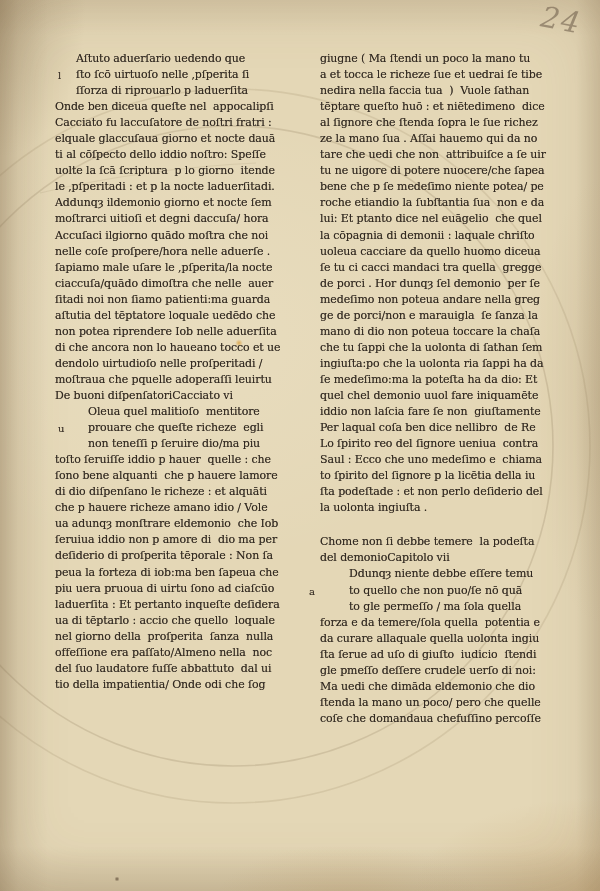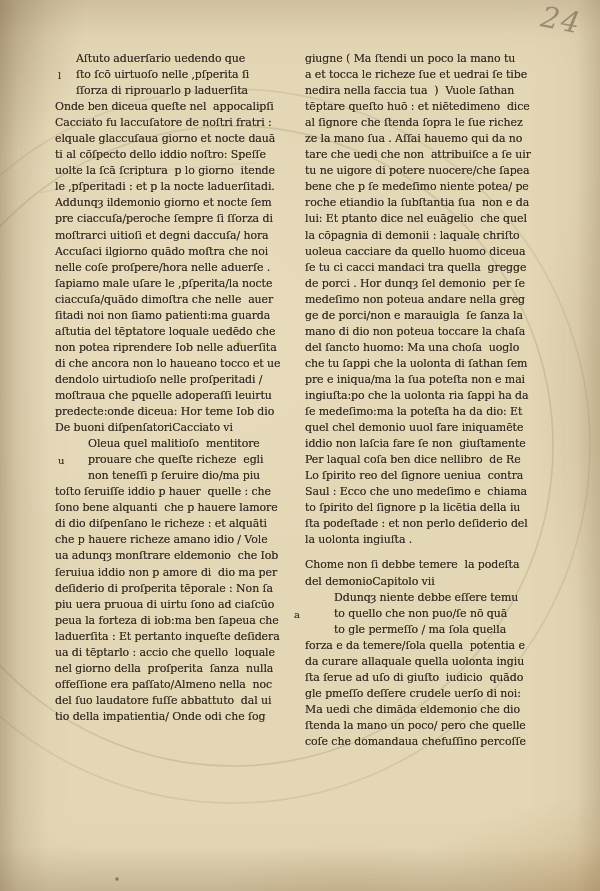--- a/index.html
+++ b/index.html
@@ -24,31 +24,31 @@
   }
   .stamp-svg{position:absolute;left:0;top:0;pointer-events:none;}
   .folio{
     position:absolute;left:541px;top:3px;
     font-style:italic;font-size:29px;letter-spacing:2px;
     color:rgba(104,88,70,.55);
     transform:rotate(11deg);
   }
   .col{position:absolute;top:51px;}
   #col-left{left:55px;width:243px;}
-  #col-right{left:305px;width:245px;}
+  #col-right{left:320px;width:245px;}
   .line{
     position:relative;height:16.05px;line-height:16.05px;
     font-size:11px;white-space:pre;color:#322a22;
     letter-spacing:-0.1px;
     text-shadow:0 0 .4px rgba(48,38,28,.55);
   }
   .ind1{padding-left:21px;}
   .ind2{padding-left:33px;}
   .ind3{padding-left:29px;}
-  .gap{margin-top:9px;}
+  .gap{margin-top:18px;}
   .split{display:flex;justify-content:flex-start;}
   .guide{
     position:absolute;top:1px;font-size:10px;color:#3c332a;
     letter-spacing:0;
   }
   #col-left .guide{left:3px;}
   #col-right .guide{left:-11px;}
 </style>
 </head>
 <body>
@@ -67,46 +67,44 @@
       <div class="line ind1"><span>Aſtuto aduerſario uedendo que</span></div>
       <div class="line ind1"><span class="guide">l</span><span>ſto ſcō uirtuoſo nelle ,pſperita ſi</span></div>
       <div class="line ind1"><span>ſſorza di riprouarlo p laduerſita</span></div>
       <div class="line"><span>Onde ben diceua queſte nel  appocalipſi</span></div>
       <div class="line"><span>Cacciato fu laccuſatore de noſtri fratri :</span></div>
       <div class="line"><span>elquale glaccuſaua giorno et nocte dauā</span></div>
       <div class="line"><span>ti al cōſpecto dello iddio noſtro: Speſſe</span></div>
       <div class="line"><span>uolte la ſcā ſcriptura  p lo giorno  itende</span></div>
       <div class="line"><span>le ,pſperitadi : et p la nocte laduerſitadi.</span></div>
       <div class="line"><span>Addunqȝ ildemonio giorno et nocte ſem</span></div>
-      <div class="line"><span>pre ciaccuſa/peroche ſempre ſi ſſorza di</span></div>
       <div class="line"><span>moſtrarci uitioſi et degni daccuſa/ hora</span></div>
       <div class="line"><span>Accuſaci ilgiorno quādo moſtra che noi</span></div>
       <div class="line"><span>nelle coſe proſpere/hora nelle aduerſe .</span></div>
       <div class="line"><span>ſapiamo male uſare le ,pſperita/la nocte</span></div>
       <div class="line"><span>ciaccuſa/quādo dimoſtra che nelle  auer</span></div>
       <div class="line"><span>ſitadi noi non ſiamo patienti:ma guarda</span></div>
       <div class="line"><span>aſtutia del tēptatore loquale uedēdo che</span></div>
       <div class="line"><span>non potea riprendere Iob nelle aduerſita</span></div>
       <div class="line"><span>di che ancora non lo haueano tocco et ue</span></div>
       <div class="line"><span>dendolo uirtudioſo nelle proſperitadi /</span></div>
       <div class="line"><span>moſtraua che pquelle adoperaſſi leuirtu</span></div>
-      <div class="line"><span>predecte:onde diceua: Hor teme Iob dio</span></div>
       <div class="line split"><span>De buoni diſpenſatori</span><span>Cacciato vi</span></div>
       <div class="line ind2"><span>Oleua quel malitioſo  mentitore</span></div>
       <div class="line ind2"><span class="guide">u</span><span>prouare che queſte richeze  egli</span></div>
       <div class="line ind2"><span>non teneſſi p ſeruire dio/ma piu</span></div>
       <div class="line"><span>toſto ſeruiſſe iddio p hauer  quelle : che</span></div>
       <div class="line"><span>ſono bene alquanti  che p hauere lamore</span></div>
       <div class="line"><span>di dio diſpenſano le richeze : et alquāti</span></div>
       <div class="line"><span>che p hauere richeze amano idio / Vole</span></div>
       <div class="line"><span>ua adunqȝ monſtrare eldemonio  che Iob</span></div>
       <div class="line"><span>ſeruiua iddio non p amore di  dio ma per</span></div>
       <div class="line"><span>deſiderio di proſperita tēporale : Non ſa</span></div>
+      <div class="line"><span>peua la forteza di iob:ma ben ſapeua che</span></div>
       <div class="line"><span>piu uera pruoua di uirtu ſono ad ciaſcūo</span></div>
-      <div class="line"><span>peua la forteza di iob:ma ben ſapeua che</span></div>
       <div class="line"><span>laduerſita : Et pertanto inqueſte deſidera</span></div>
       <div class="line"><span>ua di tēptarlo : accio che quello  loquale</span></div>
       <div class="line"><span>nel giorno della  proſperita  ſanza  nulla</span></div>
       <div class="line"><span>offeſſione era paſſato/Almeno nella  noc</span></div>
       <div class="line"><span>del ſuo laudatore fuſſe abbattuto  dal ui</span></div>
       <div class="line"><span>tio della impatientia/ Onde odi che ſog</span></div>
     </div>
 
   <div class="col" id="col-right">
       <div class="line"><span>giugne ( Ma ſtendi un poco la mano tu</span></div>
@@ -120,40 +118,38 @@
       <div class="line"><span>bene che p ſe medeſimo niente potea/ pe</span></div>
       <div class="line"><span>roche etiandio la ſubſtantia ſua  non e da</span></div>
       <div class="line"><span>lui: Et ptanto dice nel euāgelio  che quel</span></div>
       <div class="line"><span>la cōpagnia di demonii : laquale chriſto</span></div>
       <div class="line"><span>uoleua cacciare da quello huomo diceua</span></div>
       <div class="line"><span>ſe tu ci cacci mandaci tra quella  gregge</span></div>
       <div class="line"><span>de porci . Hor dunqȝ ſel demonio  per ſe</span></div>
       <div class="line"><span>medeſimo non poteua andare nella greg</span></div>
       <div class="line"><span>ge de porci/non e marauigla  ſe ſanza la</span></div>
       <div class="line"><span>mano di dio non poteua toccare la chaſa</span></div>
-      <div class="line"><span>del ſancto huomo: Ma una choſa  uoglo</span></div>
       <div class="line"><span>che tu ſappi che la uolonta di ſathan ſem</span></div>
-      <div class="line"><span>pre e iniqua/ma la ſua poteſta non e mai</span></div>
       <div class="line"><span>ingiuſta:po che la uolonta ria ſappi ha da</span></div>
       <div class="line"><span>ſe medeſimo:ma la poteſta ha da dio: Et</span></div>
       <div class="line"><span>quel chel demonio uuol fare iniquamēte</span></div>
       <div class="line"><span>iddio non laſcia fare ſe non  giuſtamente</span></div>
       <div class="line"><span>Per laqual coſa ben dice nellibro  de Re</span></div>
       <div class="line"><span>Lo ſpirito reo del ſignore ueniua  contra</span></div>
       <div class="line"><span>Saul : Ecco che uno medeſimo e  chiama</span></div>
       <div class="line"><span>to ſpirito del ſignore p la licētia della iu</span></div>
       <div class="line"><span>ſta podeſtade : et non perlo deſiderio del</span></div>
       <div class="line"><span>la uolonta ingiuſta .</span></div>
       <div class="line gap"><span>Chome non ſi debbe temere  la podeſta</span></div>
       <div class="line split"><span>del demonio</span><span>Capitolo vii</span></div>
       <div class="line ind3"><span>Ddunqȝ niente debbe eſſere temu</span></div>
       <div class="line ind3"><span class="guide">a</span><span>to quello che non puo/ſe nō quā</span></div>
       <div class="line ind3"><span>to gle permeſſo / ma ſola quella</span></div>
       <div class="line"><span>forza e da temere/ſola quella  potentia e</span></div>
       <div class="line"><span>da curare allaquale quella uolonta ingiu</span></div>
-      <div class="line"><span>ſta ſerue ad uſo di giuſto  iudicio  quādo</span></div>
+      <div class="line"><span>ſta ſerue ad uſo di giuſto  iudicio  ſtendi</span></div>
       <div class="line"><span>gle pmeſſo deſſere crudele uerſo di noi:</span></div>
       <div class="line"><span>Ma uedi che dimāda eldemonio che dio</span></div>
       <div class="line"><span>ſtenda la mano un poco/ pero che quelle</span></div>
       <div class="line"><span>coſe che domandaua chefuſſino percoſſe</span></div>
     </div>
 
 </div>
 
 </body></html>

